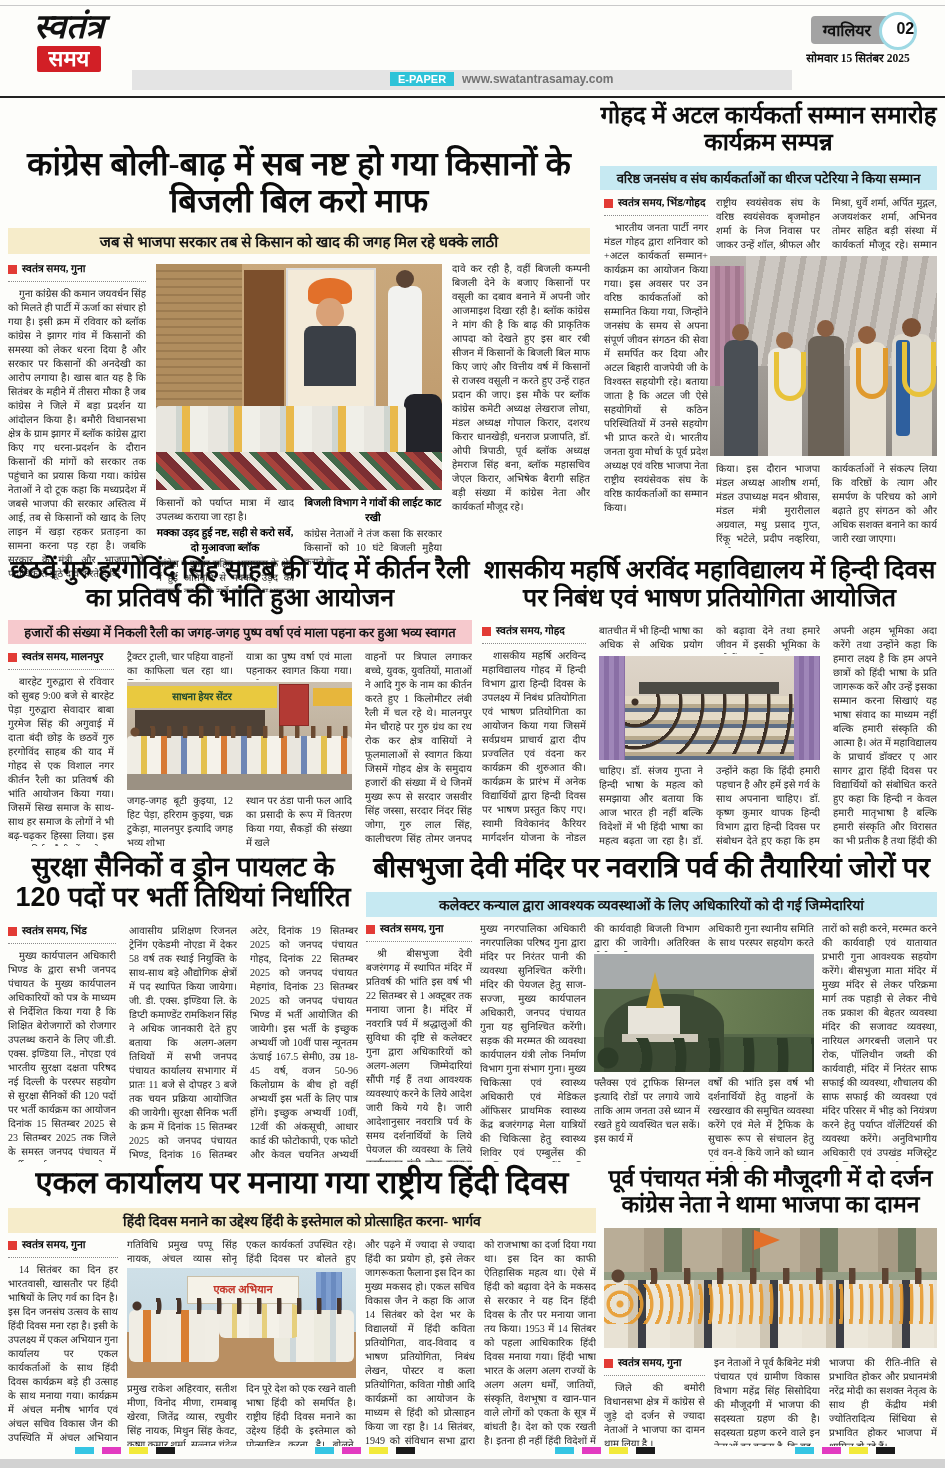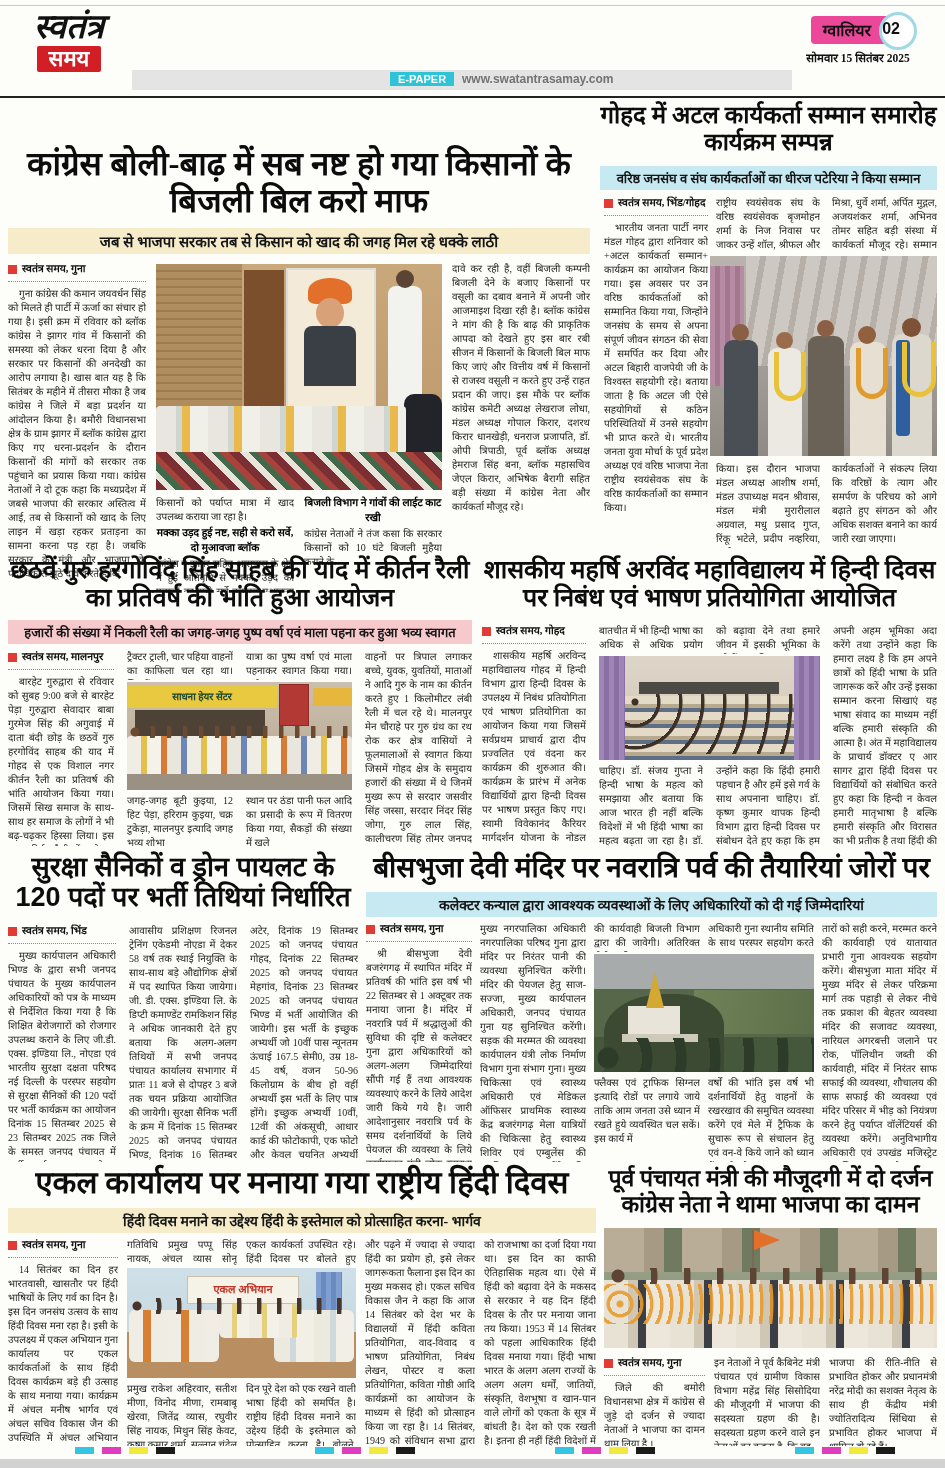--- a/index.html
+++ b/index.html
@@ -13,25 +13,25 @@
   .brand-bottom{display:inline-block;margin-top:2px;background:#d21f26;color:#fff;font-weight:700;
       font-size:22px;line-height:1.1;padding:1px 12px;border-radius:2px;}
   .edition{position:absolute;left:300px;top:6px;width:340px;text-align:center;font-size:40px;
       font-weight:700;color:#161616;font-family:"Liberation Sans",sans-serif;}
   .epaper-bar{position:absolute;left:132px;top:62px;width:660px;height:20px;background:#e4e4e4;}
   .epaper-chip{position:absolute;left:258px;top:2px;background:#2fc3d8;color:#fff;
       font-family:"Liberation Sans",sans-serif;font-weight:700;font-size:11px;padding:1px 8px;}
   .epaper-url{position:absolute;left:330px;top:2px;font-family:"Liberation Sans",sans-serif;
       font-size:12px;color:#737373;font-weight:700;}
   .cityblock{position:absolute;right:12px;top:8px;width:150px;text-align:center;}
-  .citypill{position:relative;display:inline-block;background:#ec4899;border-radius:4px;
+  .citypill{position:relative;display:inline-block;background:#a3a3a3;border-radius:4px;
       padding:3px 34px 3px 12px;font-weight:700;font-size:16px;color:#111;}
   .pageno{position:absolute;right:-12px;top:-4px;width:32px;height:32px;border-radius:50%;
       background:#fff;border:3px solid #9fd9e4;font-size:16px;font-weight:700;color:#111;
-      line-height:27px;text-align:left;font-family:"Liberation Sans",sans-serif;}
+      line-height:27px;text-align:right;font-family:"Liberation Sans",sans-serif;}
   .dateline{margin-top:6px;font-size:11.5px;font-weight:700;color:#111;}
   .head-rule{position:absolute;left:0;top:96px;width:945px;height:2px;background:#222;}
   
   .art{position:absolute;}
   .hl{margin:0;font-weight:700;text-align:center;color:#0c0c0c;line-height:1.12;}
   .strap{position:absolute;left:0;right:0;text-align:center;font-weight:700;color:#161616;
       padding:3px 2px;}
   .strap.yellow{background:#f6ecca;}
   .strap.cyan{background:#c6e9f2;}
   .strap.pink{background:#f6c9cd;}

